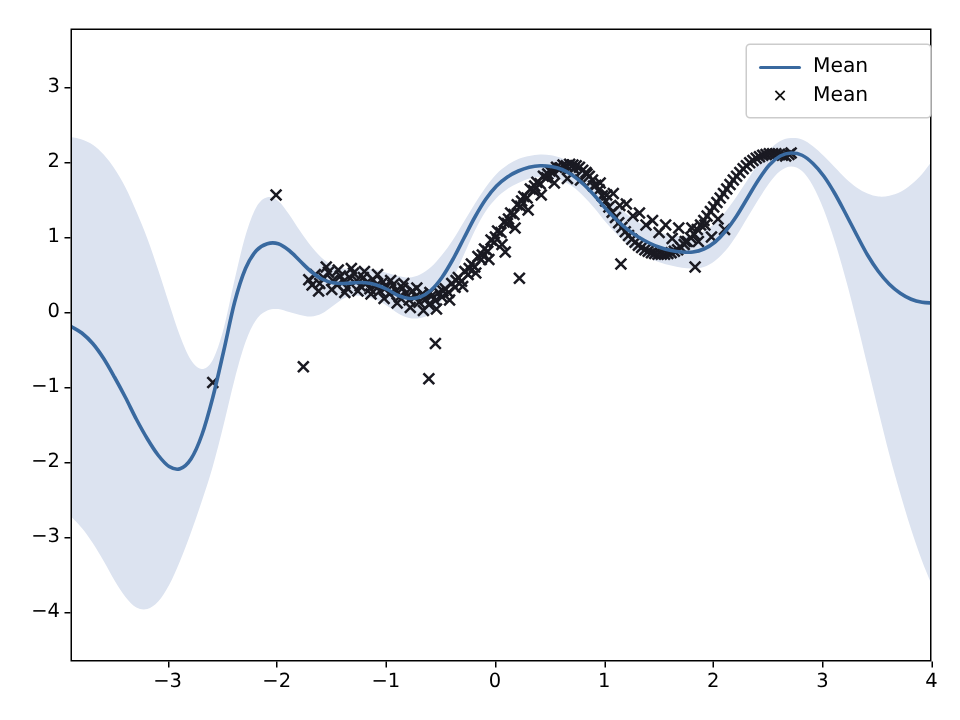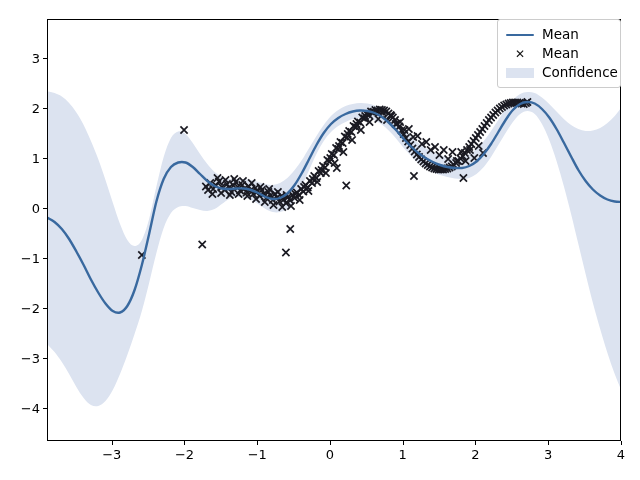--- a/index.html
+++ b/index.html
@@ -26,21 +26,21 @@
   .tick-y{position:absolute;height:1px;width:4px;background:#000;left:43px;}
   .ticklabel{
     position:absolute;font-size:13px;color:#000000;
     font-family:"DejaVu Sans", sans-serif;white-space:nowrap;
   }
   .ticklabel-x{transform:translateX(-50%);top:447px;}
   .ticklabel-y{transform:translateY(-50%);right:600px;text-align:right;}
 
   
   #legend{
-    position:absolute;left:497px;top:19px;
+    position:absolute;left:497px;top:29px;
     background:rgba(255,255,255,0.92);
     border:1px solid #cccccc;border-radius:3px;
     padding:5px 8px 5px 7px;
     box-sizing:border-box;
     width:124px;
   }
   .legend-row{display:flex;align-items:center;height:19px;}
   .legend-key{width:30px;height:14px;position:relative;flex:0 0 30px;margin-right:7px;}
   .legend-line{
     position:absolute;left:1px;right:1px;top:6px;height:2.6px;
@@ -333,21 +333,15 @@
         <span class="legend-line"></span>
       </span>
       <span class="legend-label">Mean</span>
     </div>
     <div class="legend-row">
       <span class="legend-key">
         <span class="legend-marker">✕</span>
       </span>
       <span class="legend-label">Mean</span>
     </div>
-    <div class="legend-row">
-      <span class="legend-key">
-        <span class="legend-patch"></span>
-      </span>
-      <span class="legend-label">Confidence</span>
-    </div>
   </div>
 
 </div>
 
 </body></html>

